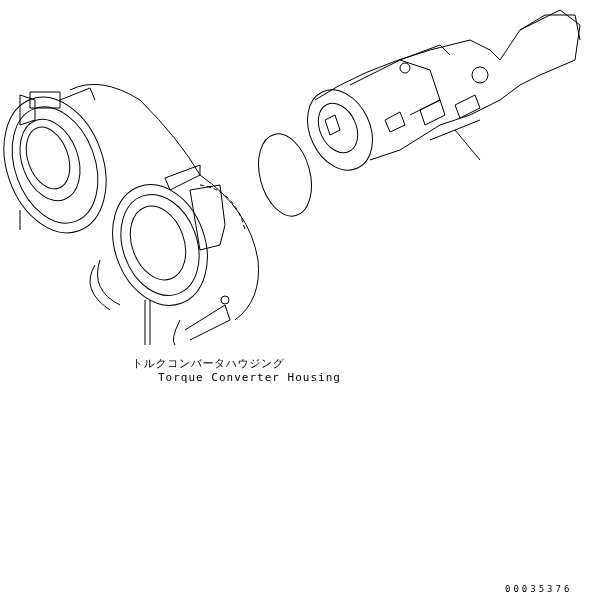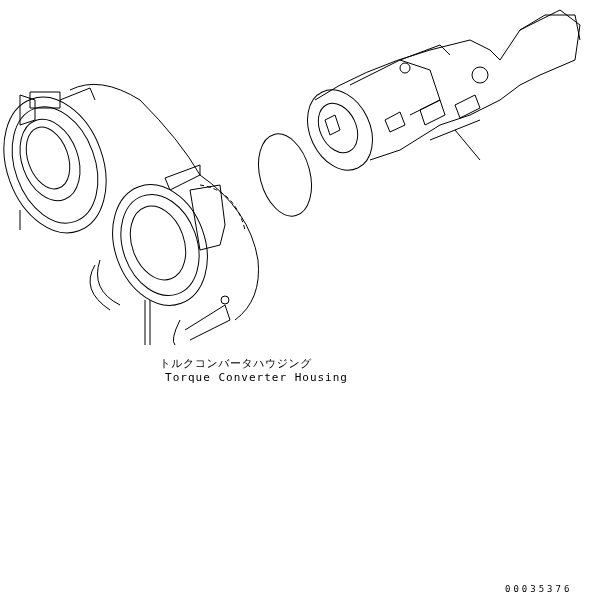--- a/index.html
+++ b/index.html
@@ -1,19 +1,19 @@
 <!DOCTYPE html>
 <html><head>
 <meta charset="utf-8">
 <style>
   html, body { margin: 0; padding: 0; background: #ffffff; }
   body { width: 600px; height: 600px; position: relative; overflow: hidden;
          font-family: "DejaVu Sans Mono", monospace; color: #000; }
   svg.drawing { position: absolute; left: 0; top: 0; }
-  .label { position: absolute; text-align: right; white-space: nowrap;
+  .label { position: absolute; text-align: left; white-space: nowrap;
            font-family: "DejaVu Sans Mono", monospace; }
   .label-jp { left: 132px; top: 356px; width: 180px; font-size: 11px; letter-spacing: 0.5px; }
   .label-en { left: 125px; top: 371px; width: 190px; font-size: 11px; letter-spacing: 1px; margin-left: 33px; }
   .figno { position: absolute; left: 505px; top: 584px; font-size: 9px; letter-spacing: 3px;
            font-family: "DejaVu Sans Mono", monospace; }
 </style>
 </head>
 <body>
 
 <svg class="drawing" width="600" height="600" viewBox="0 0 600 600" fill="none" stroke="#000" stroke-width="1">

